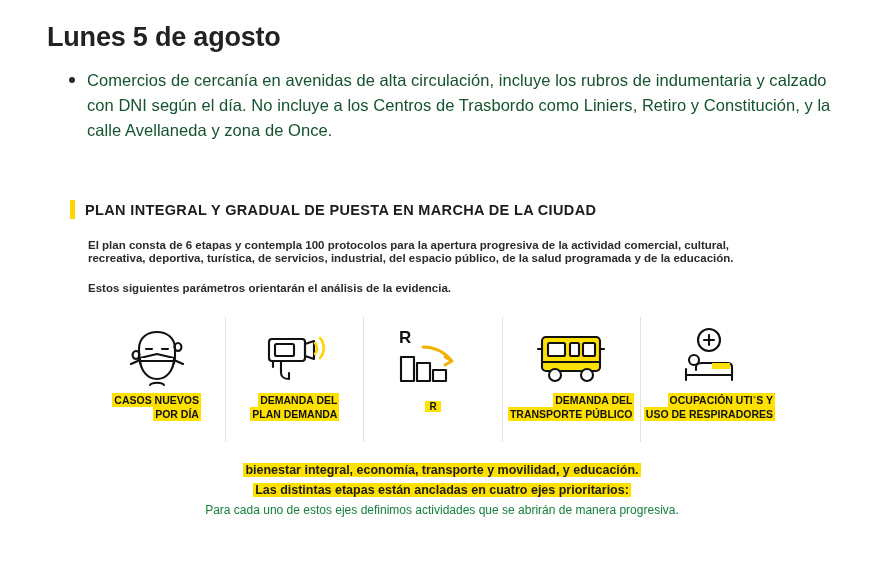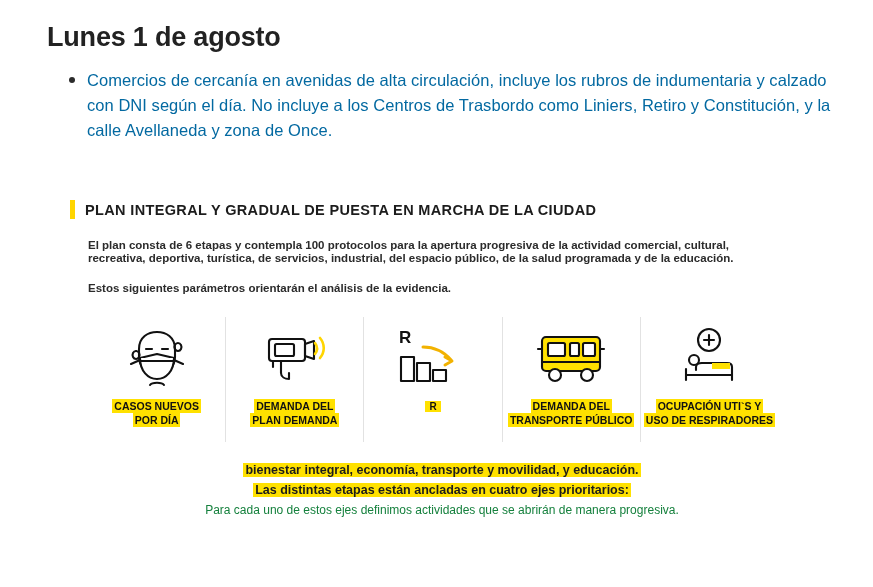--- a/index.html
+++ b/index.html
@@ -45,21 +45,21 @@
   .bullet-list {
     margin: 14px 0 0 0;
     padding: 0;
     list-style: none;
   }
   .bullet-list li {
     position: relative;
     padding-left: 40px;
     font-size: 16.5px;
     line-height: 25px;
-    color: #0369a1;
+    color: #14532d;
     letter-spacing: 0.05px;
   }
   .bullet-list li .dot {
     position: absolute;
     left: 22px;
     top: 9px;
     width: 6px;
     height: 6px;
     border-radius: 50%;
     background: #2b2b2b;
@@ -122,22 +122,21 @@
   .icon-cell + .icon-cell {
     border-left: 1px solid #e2e2e2;
   }
   .icon-art {
     height: 70px;
     display: flex;
     align-items: center;
     justify-content: center;
   }
   .icon-label {
-    margin-top: 6px;
-    text-align: center;
+    text-align: right;
     font-size: 10.5px;
     font-weight: bold;
     line-height: 14px;
     color: #111111;
   }
   .icon-label span {
     background: #ffe100;
     padding: 0 2px;
     display: inline-block;
   }
@@ -178,21 +177,21 @@
   }
 </style>
 </head>
 <body>
 
 <div class="page">
   <div class="gutter-left"></div>
   <div class="right-edge"></div>
 
   <div class="content">
-    <h1 class="day-title">Lunes 1 de agosto</h1>
+    <h1 class="day-title">Lunes 5 de agosto</h1>
     <ul class="bullet-list">
       <li>
         <span class="dot"></span>
         <span>Comercios de cercanía en avenidas de alta circulación, incluye los rubros de indumentaria y calzado con DNI según el día. No incluye a los Centros de Trasbordo como Liniers, Retiro y Constitución, y la calle Avellaneda y zona de Once.</span>
       </li>
     </ul>
   </div>
 
   <div class="info-card">
 

